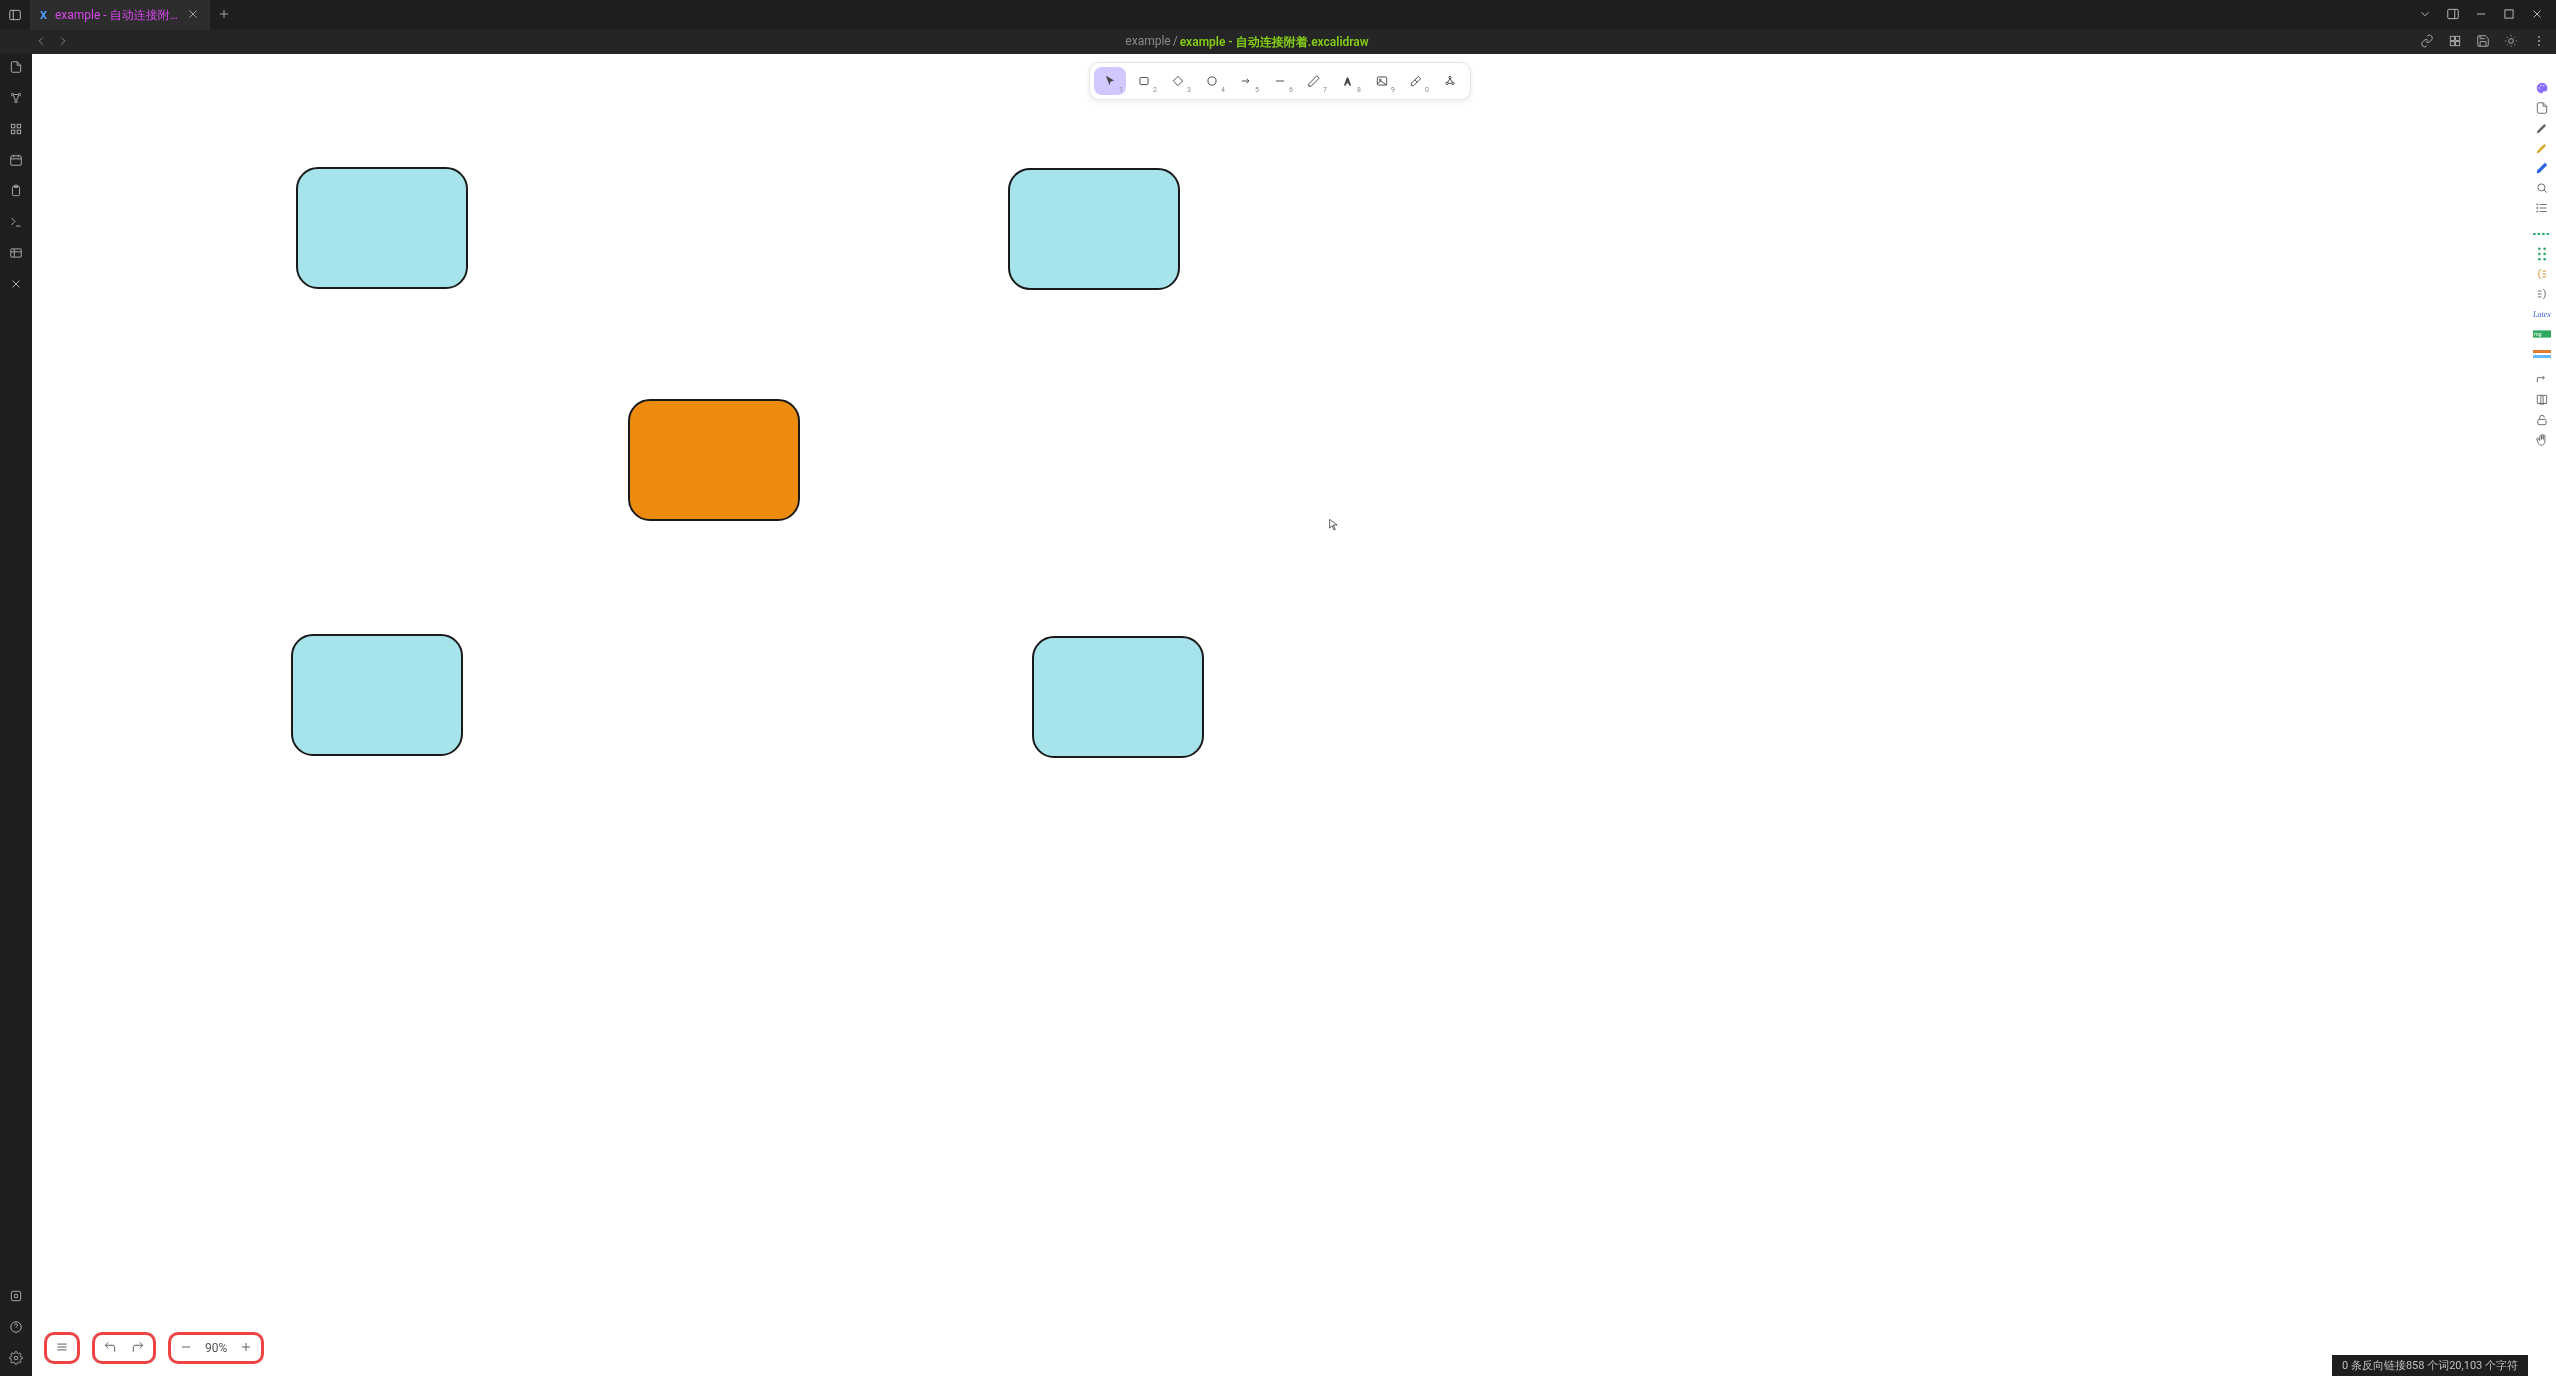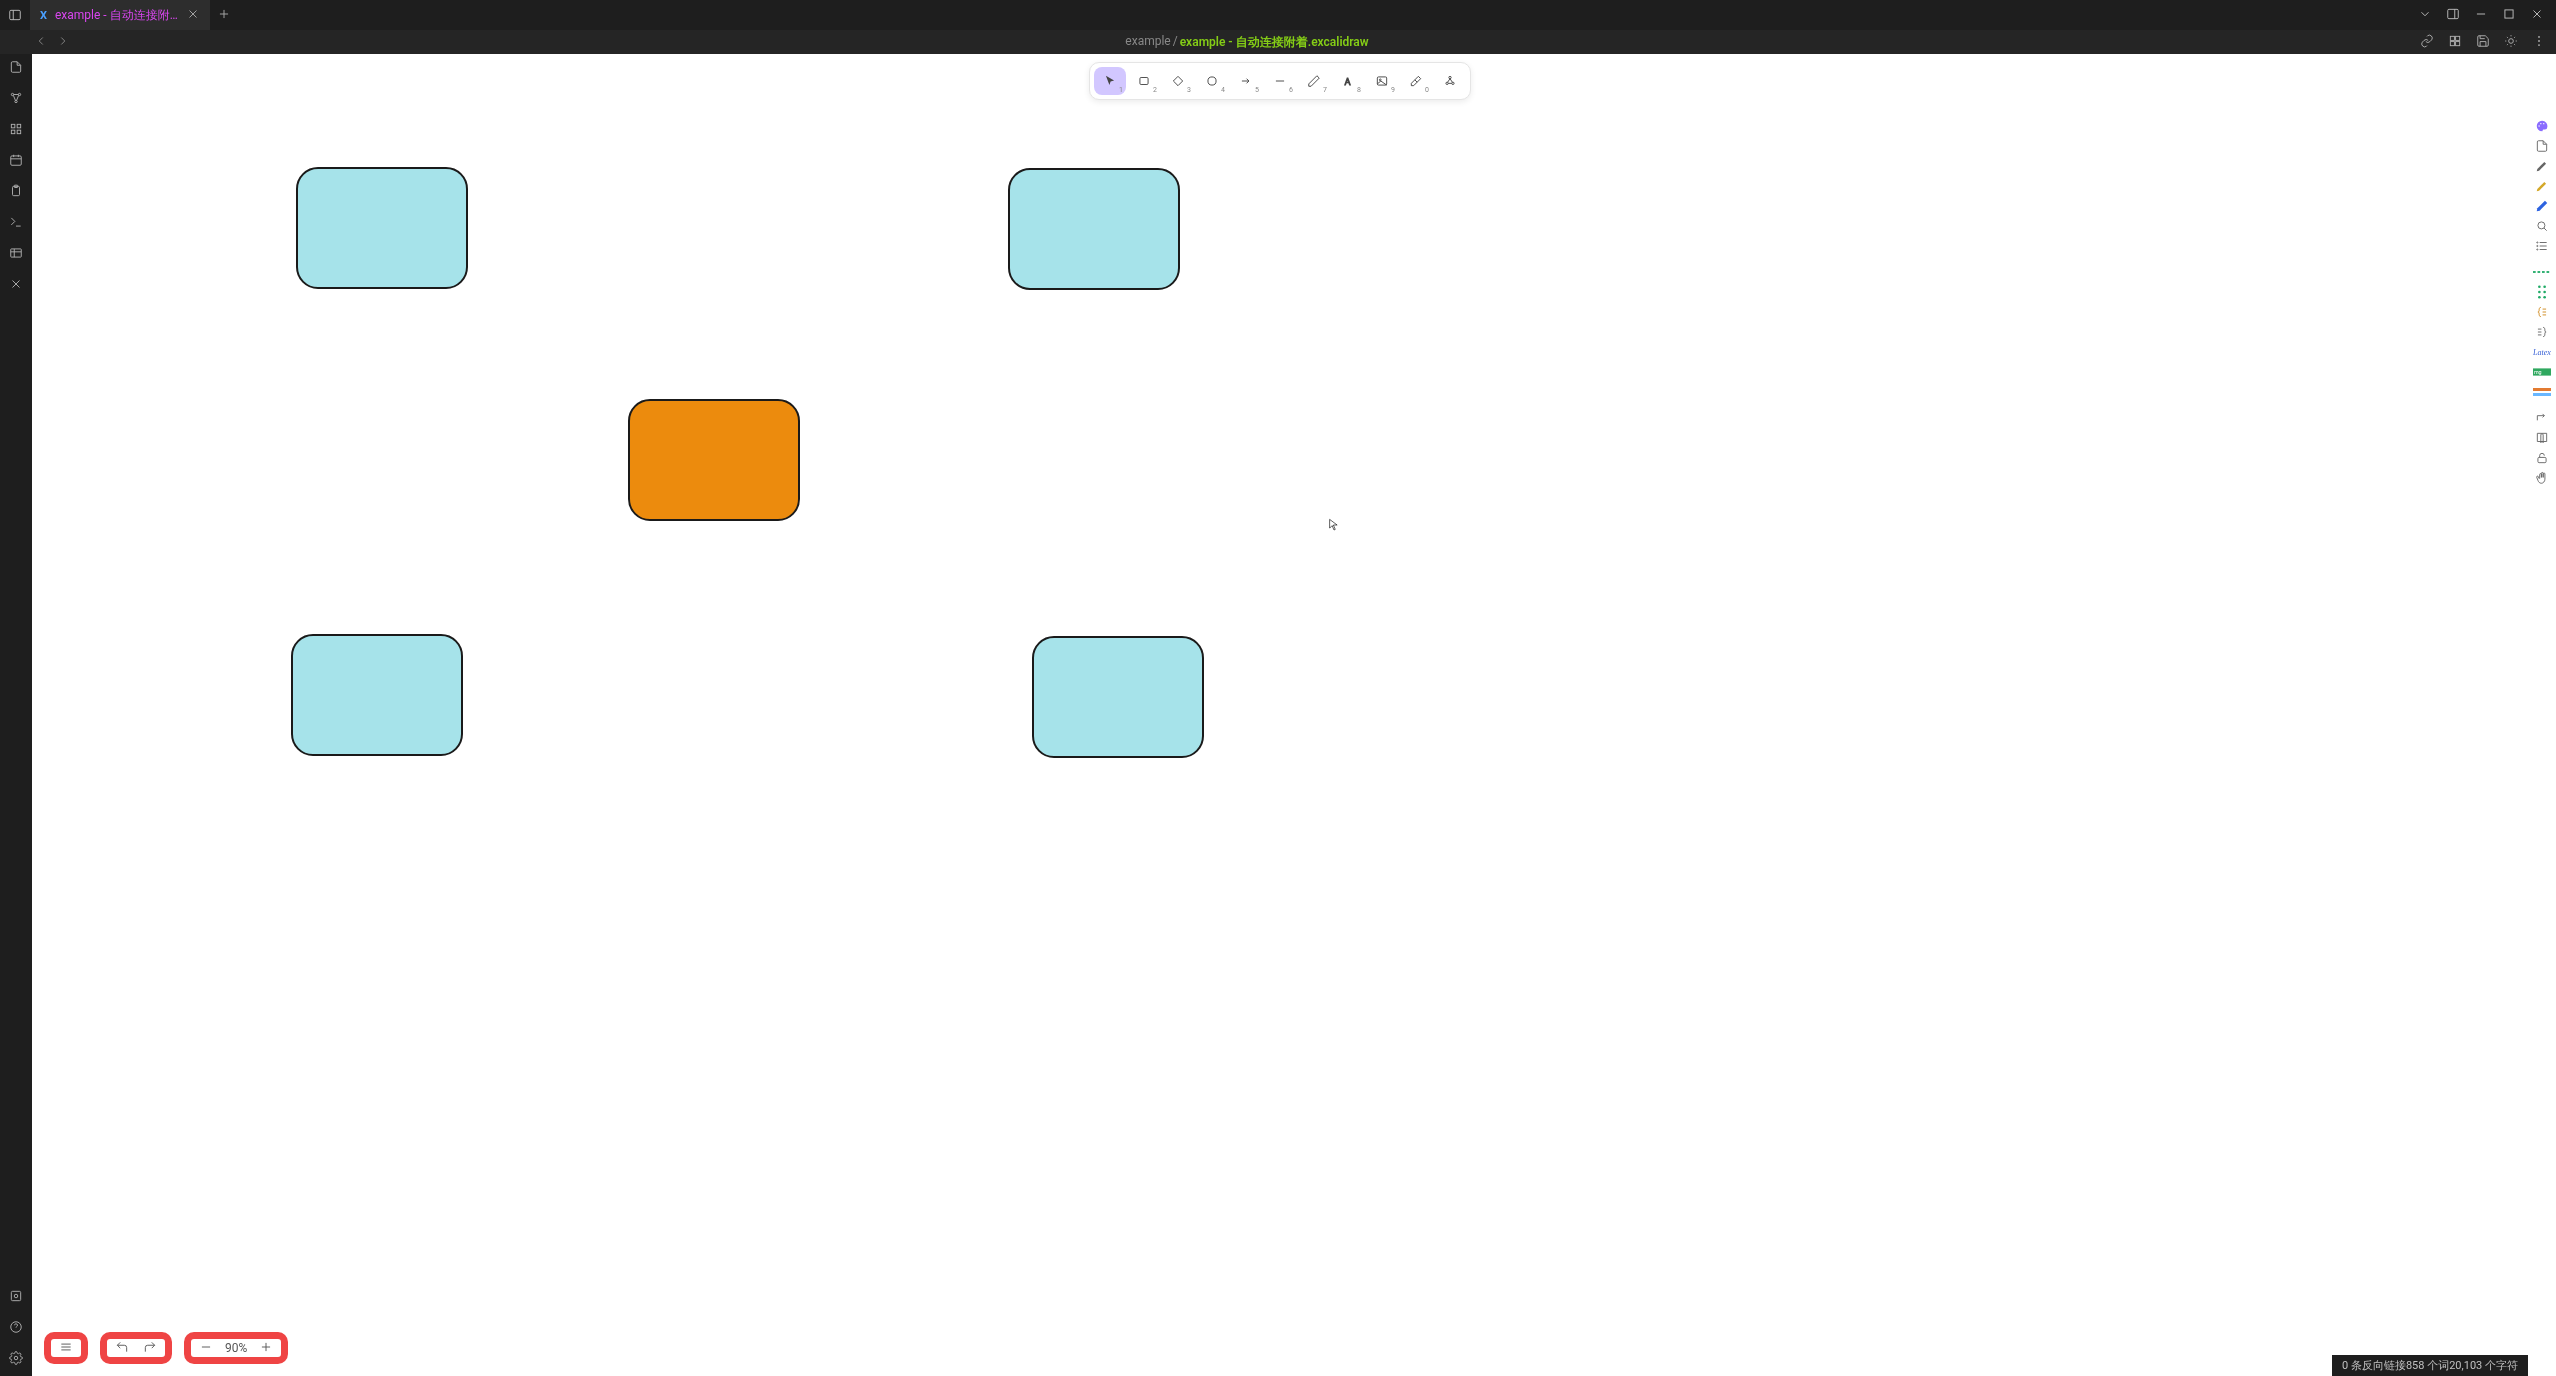--- a/index.html
+++ b/index.html
@@ -183,21 +183,21 @@
     color: #888;
   }
 
   
   .rightbar {
     width: 28px;
     background: #ffffff;
     display: flex;
     flex-direction: column;
     align-items: center;
-    padding-top: 62px;
+    padding-top: 24px;
     color: #666;
   }
   .rightbar .rb-item {
     cursor: pointer;
     font-size: 13px;
     width: 20px;
     height: 20px;
     display: flex;
     align-items: center;
     justify-content: center;
@@ -228,21 +228,21 @@
   .bl-controls {
     position: absolute;
     left: 12px;
     bottom: 12px;
     display: flex;
     gap: 12px;
     align-items: center;
   }
   .bl-group {
     background: #fff;
-    border: 7px solid #ef4444;
+    border: 3px solid #ef4444;
     border-radius: 10px;
     display: flex;
     align-items: center;
     padding: 4px 6px;
     gap: 10px;
     font-size: 12px;
     color: #555;
     height: 32px;
   }
   .bl-group .btn {

